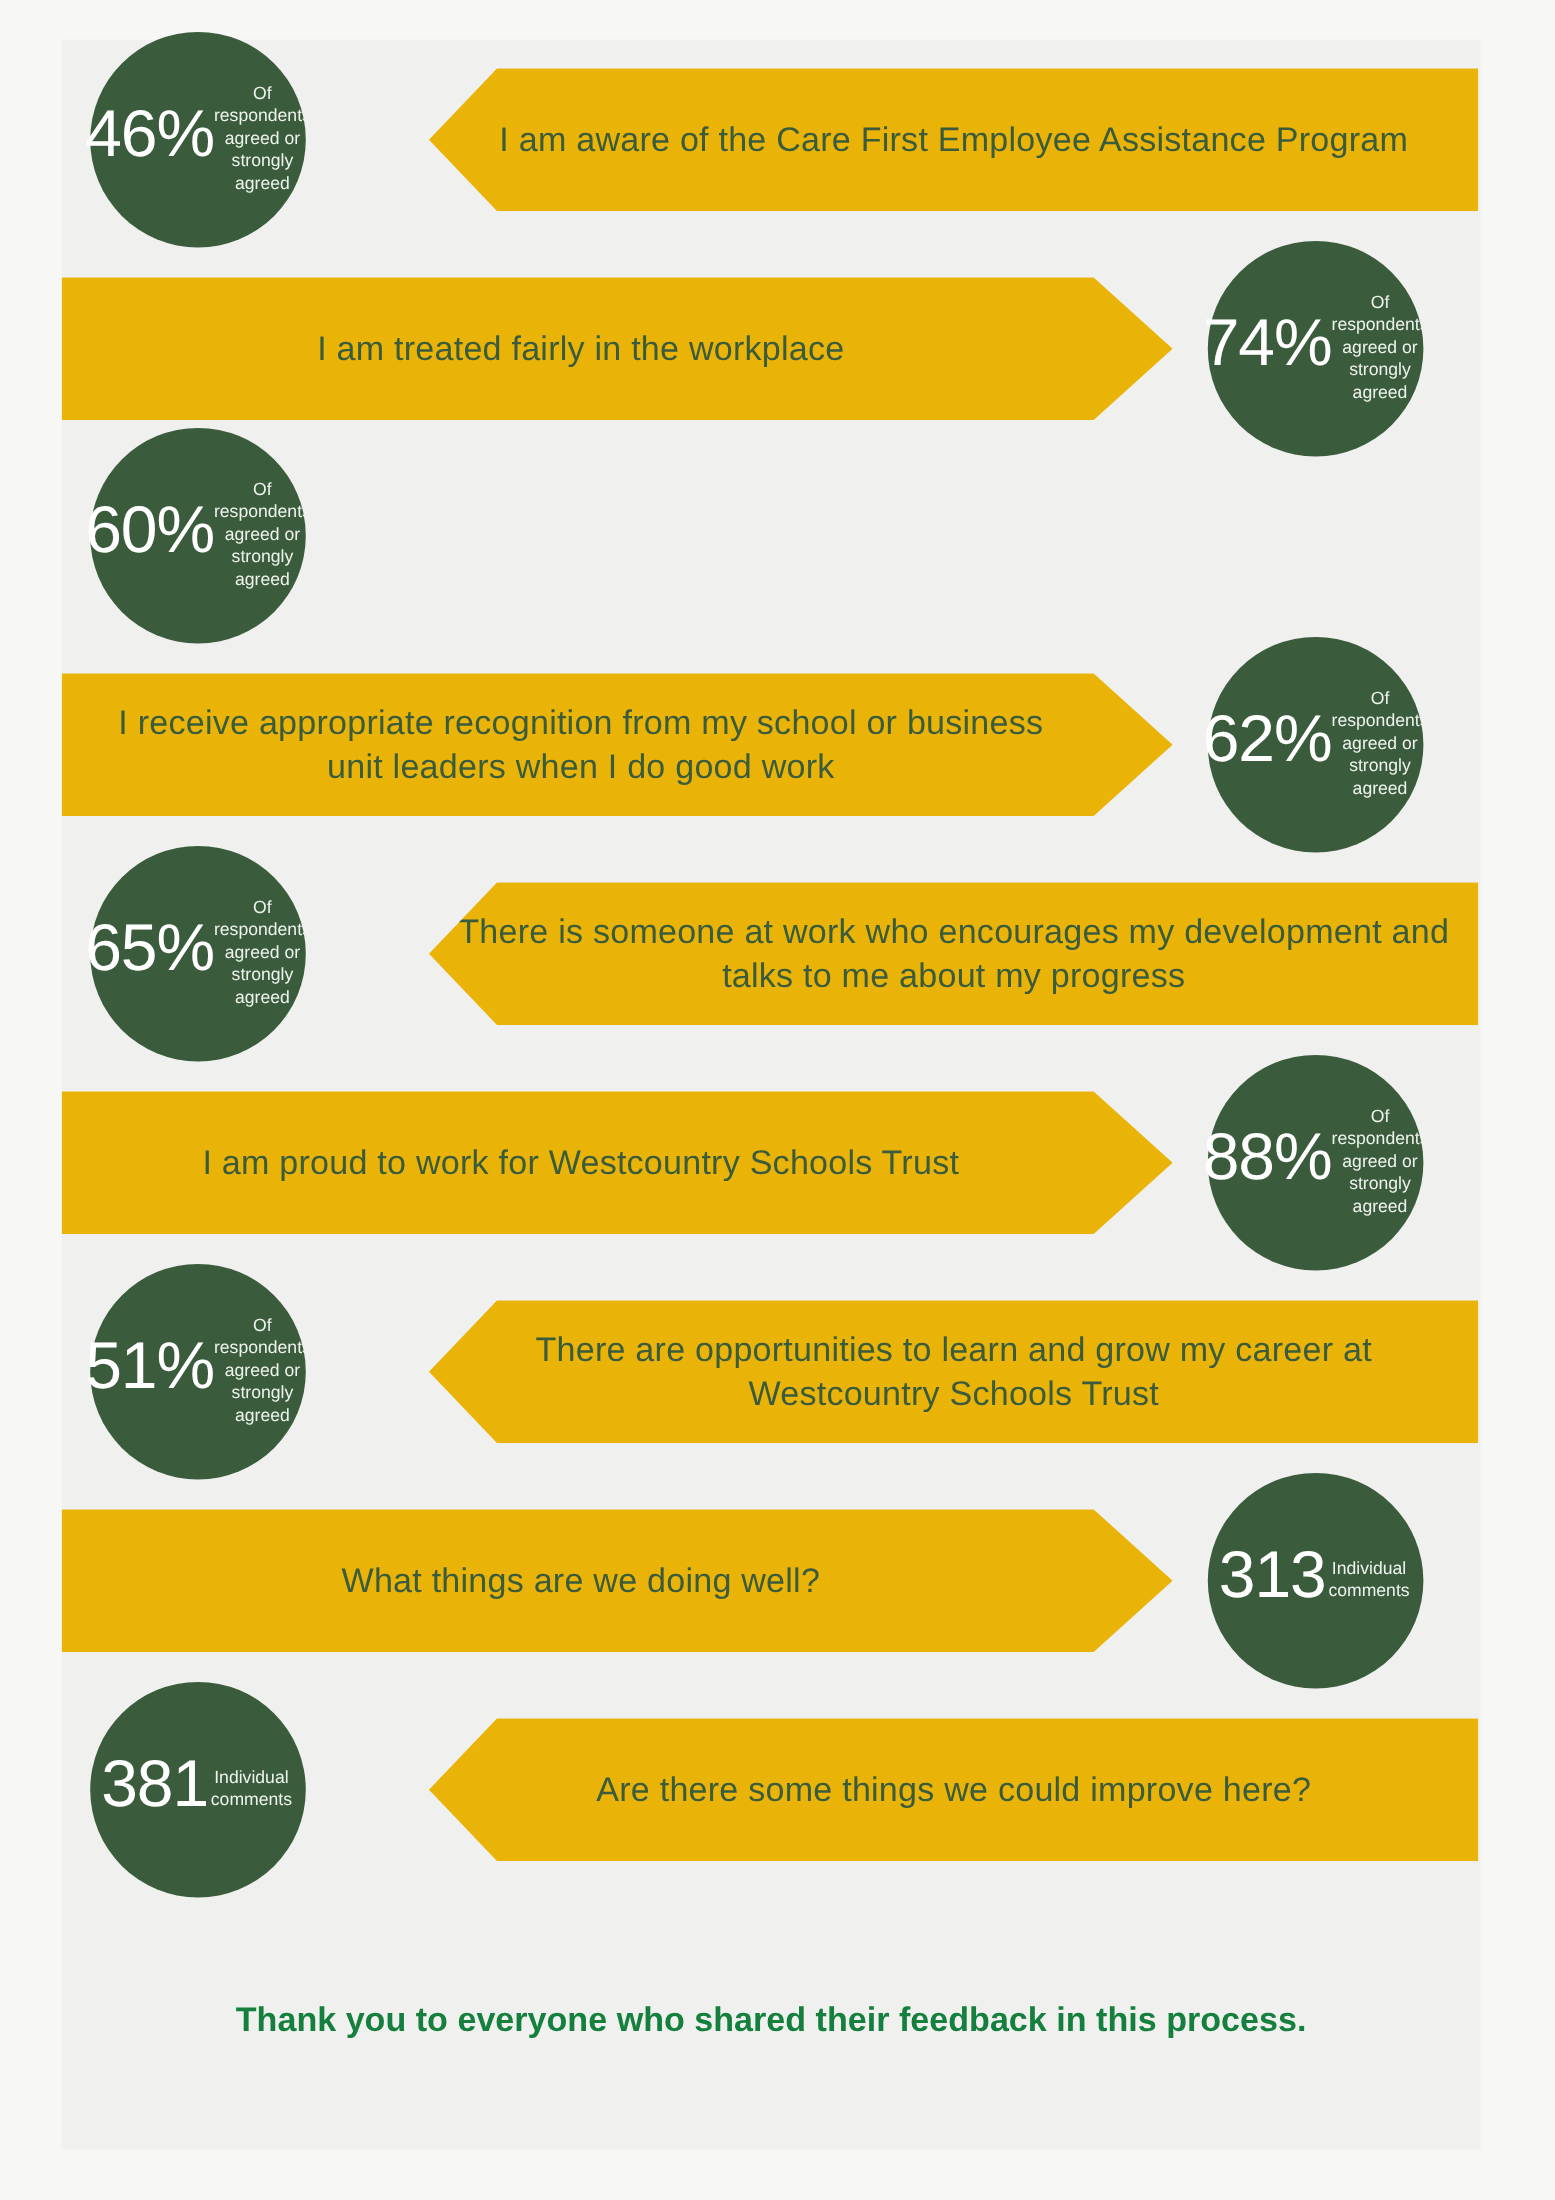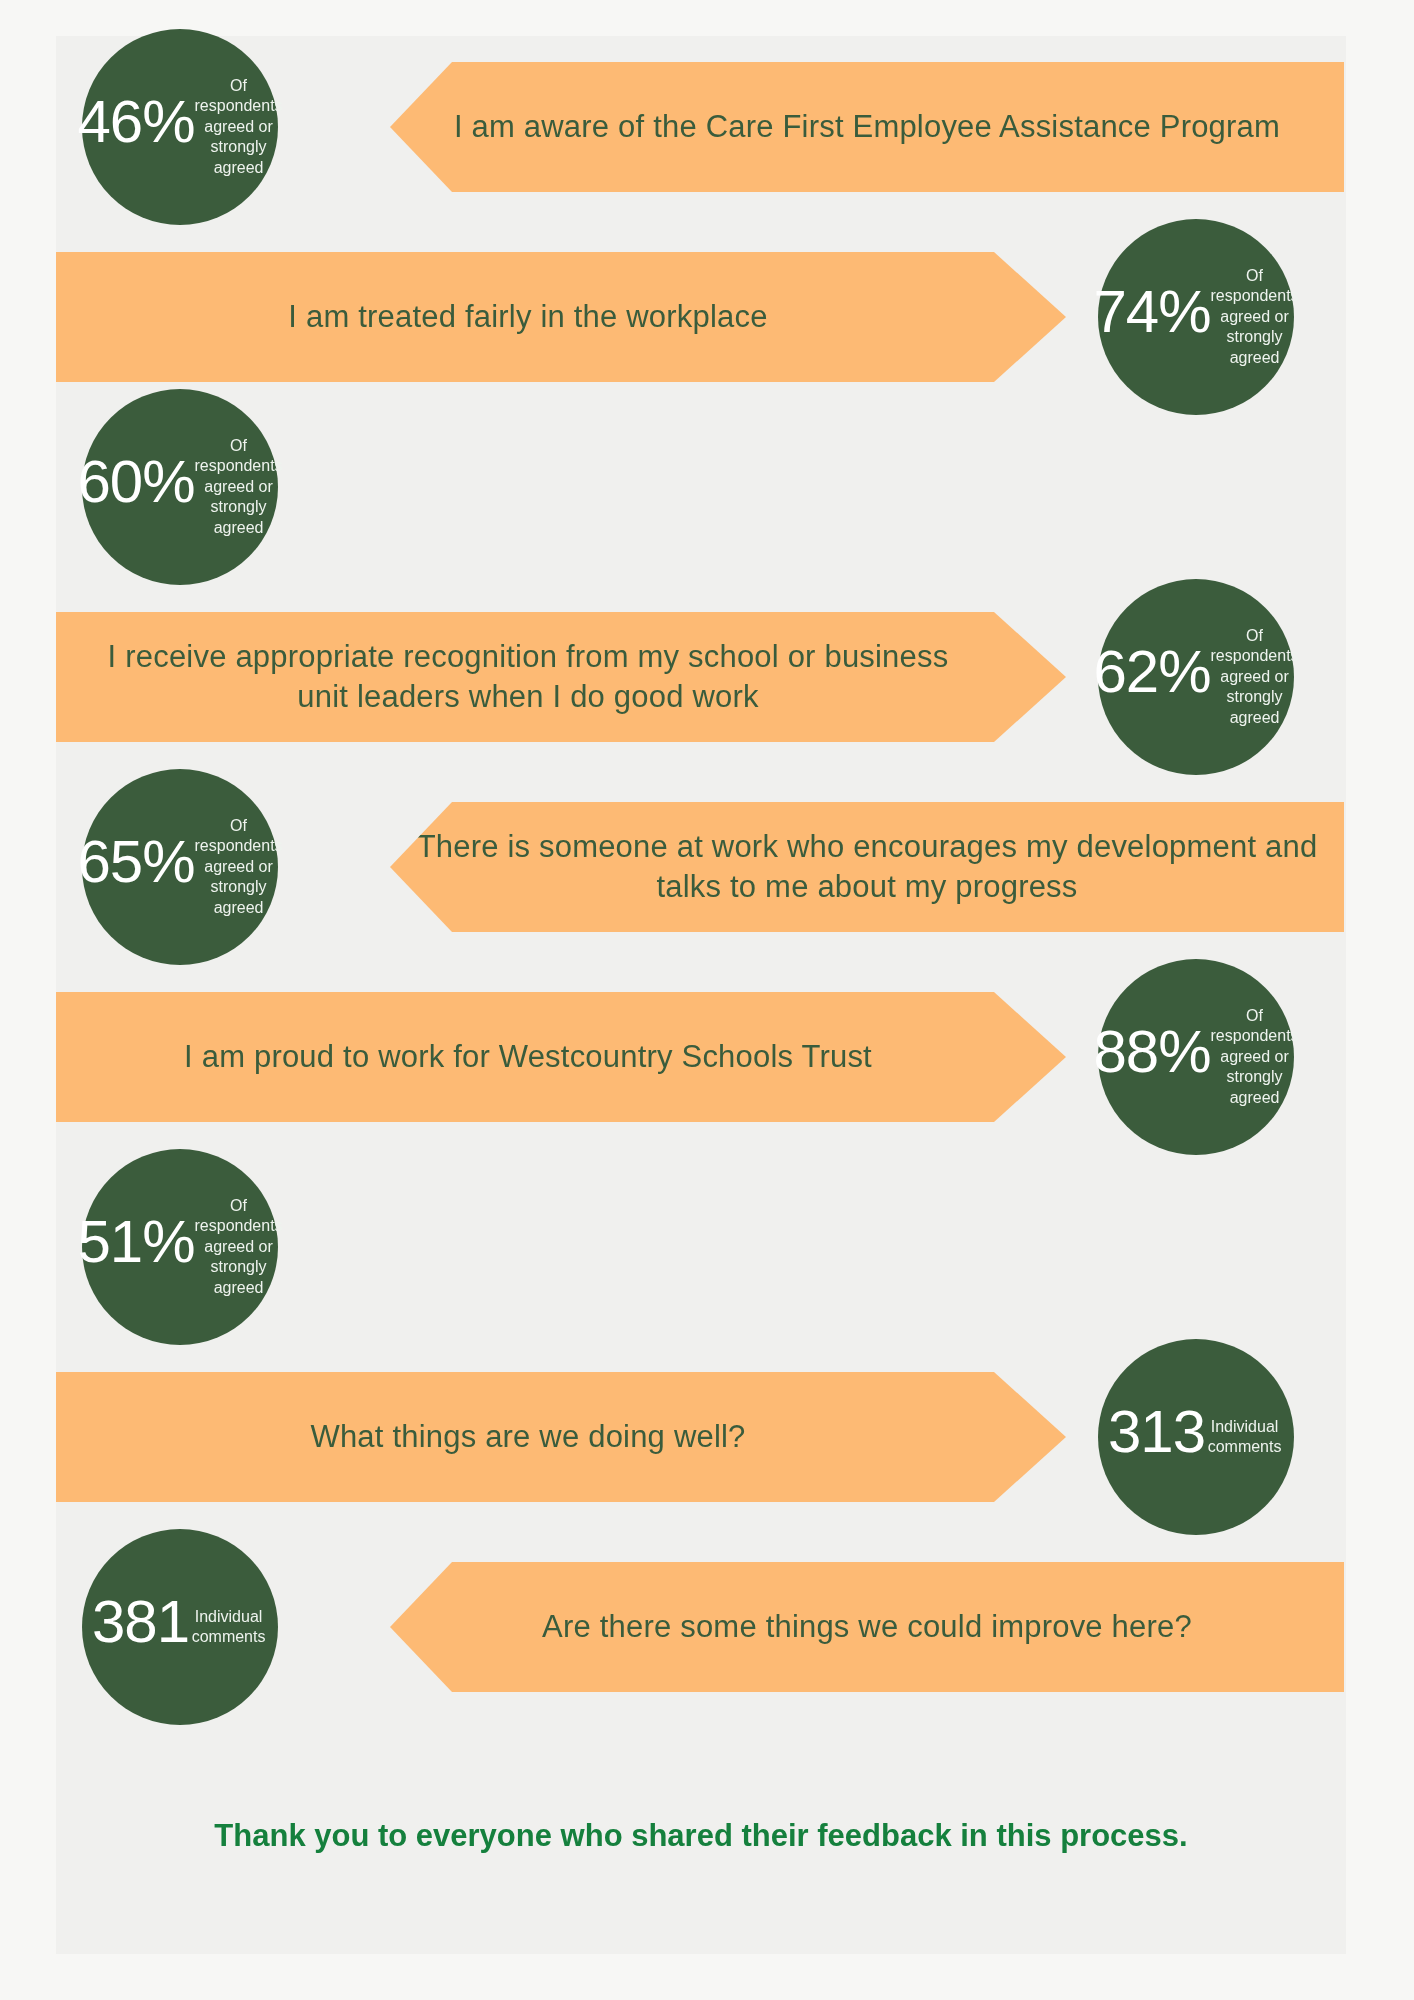--- a/index.html
+++ b/index.html
@@ -38,21 +38,21 @@
     left: 0;
     width: 1414px;
     height: 130px;
   }
 
   
   .banner {
     position: absolute;
     top: 0;
     height: 130px;
-    background: #fdba74;
+    background: #eab308;
     display: flex;
     align-items: center;
     box-sizing: border-box;
   }
   .banner .banner-text {
     width: 100%;
     text-align: center;
     font-size: 31px;
     line-height: 1.28;
     color: #3a5c3c;
@@ -176,20 +176,23 @@
       <div class="row" style="top: 992px;">
         <div class="banner right-point">
           <div class="banner-text">I am proud to work for Westcountry Schools Trust</div>
         </div>
         <div class="stat-circle on-right">
           <div class="stat-value">88%</div>
           <div class="stat-caption">Of respondents agreed or strongly agreed</div>
         </div>
       </div>
       <div class="row" style="top: 1182px;">
+        <div class="banner left-point">
+          <div class="banner-text">There are opportunities to learn and grow my career at Westcountry Schools Trust</div>
+        </div>
         <div class="stat-circle on-left">
           <div class="stat-value">51%</div>
           <div class="stat-caption">Of respondents agreed or strongly agreed</div>
         </div>
       </div>
       <div class="row" style="top: 1372px;">
         <div class="banner right-point">
           <div class="banner-text">What things are we doing well?</div>
         </div>
         <div class="stat-circle on-right">

